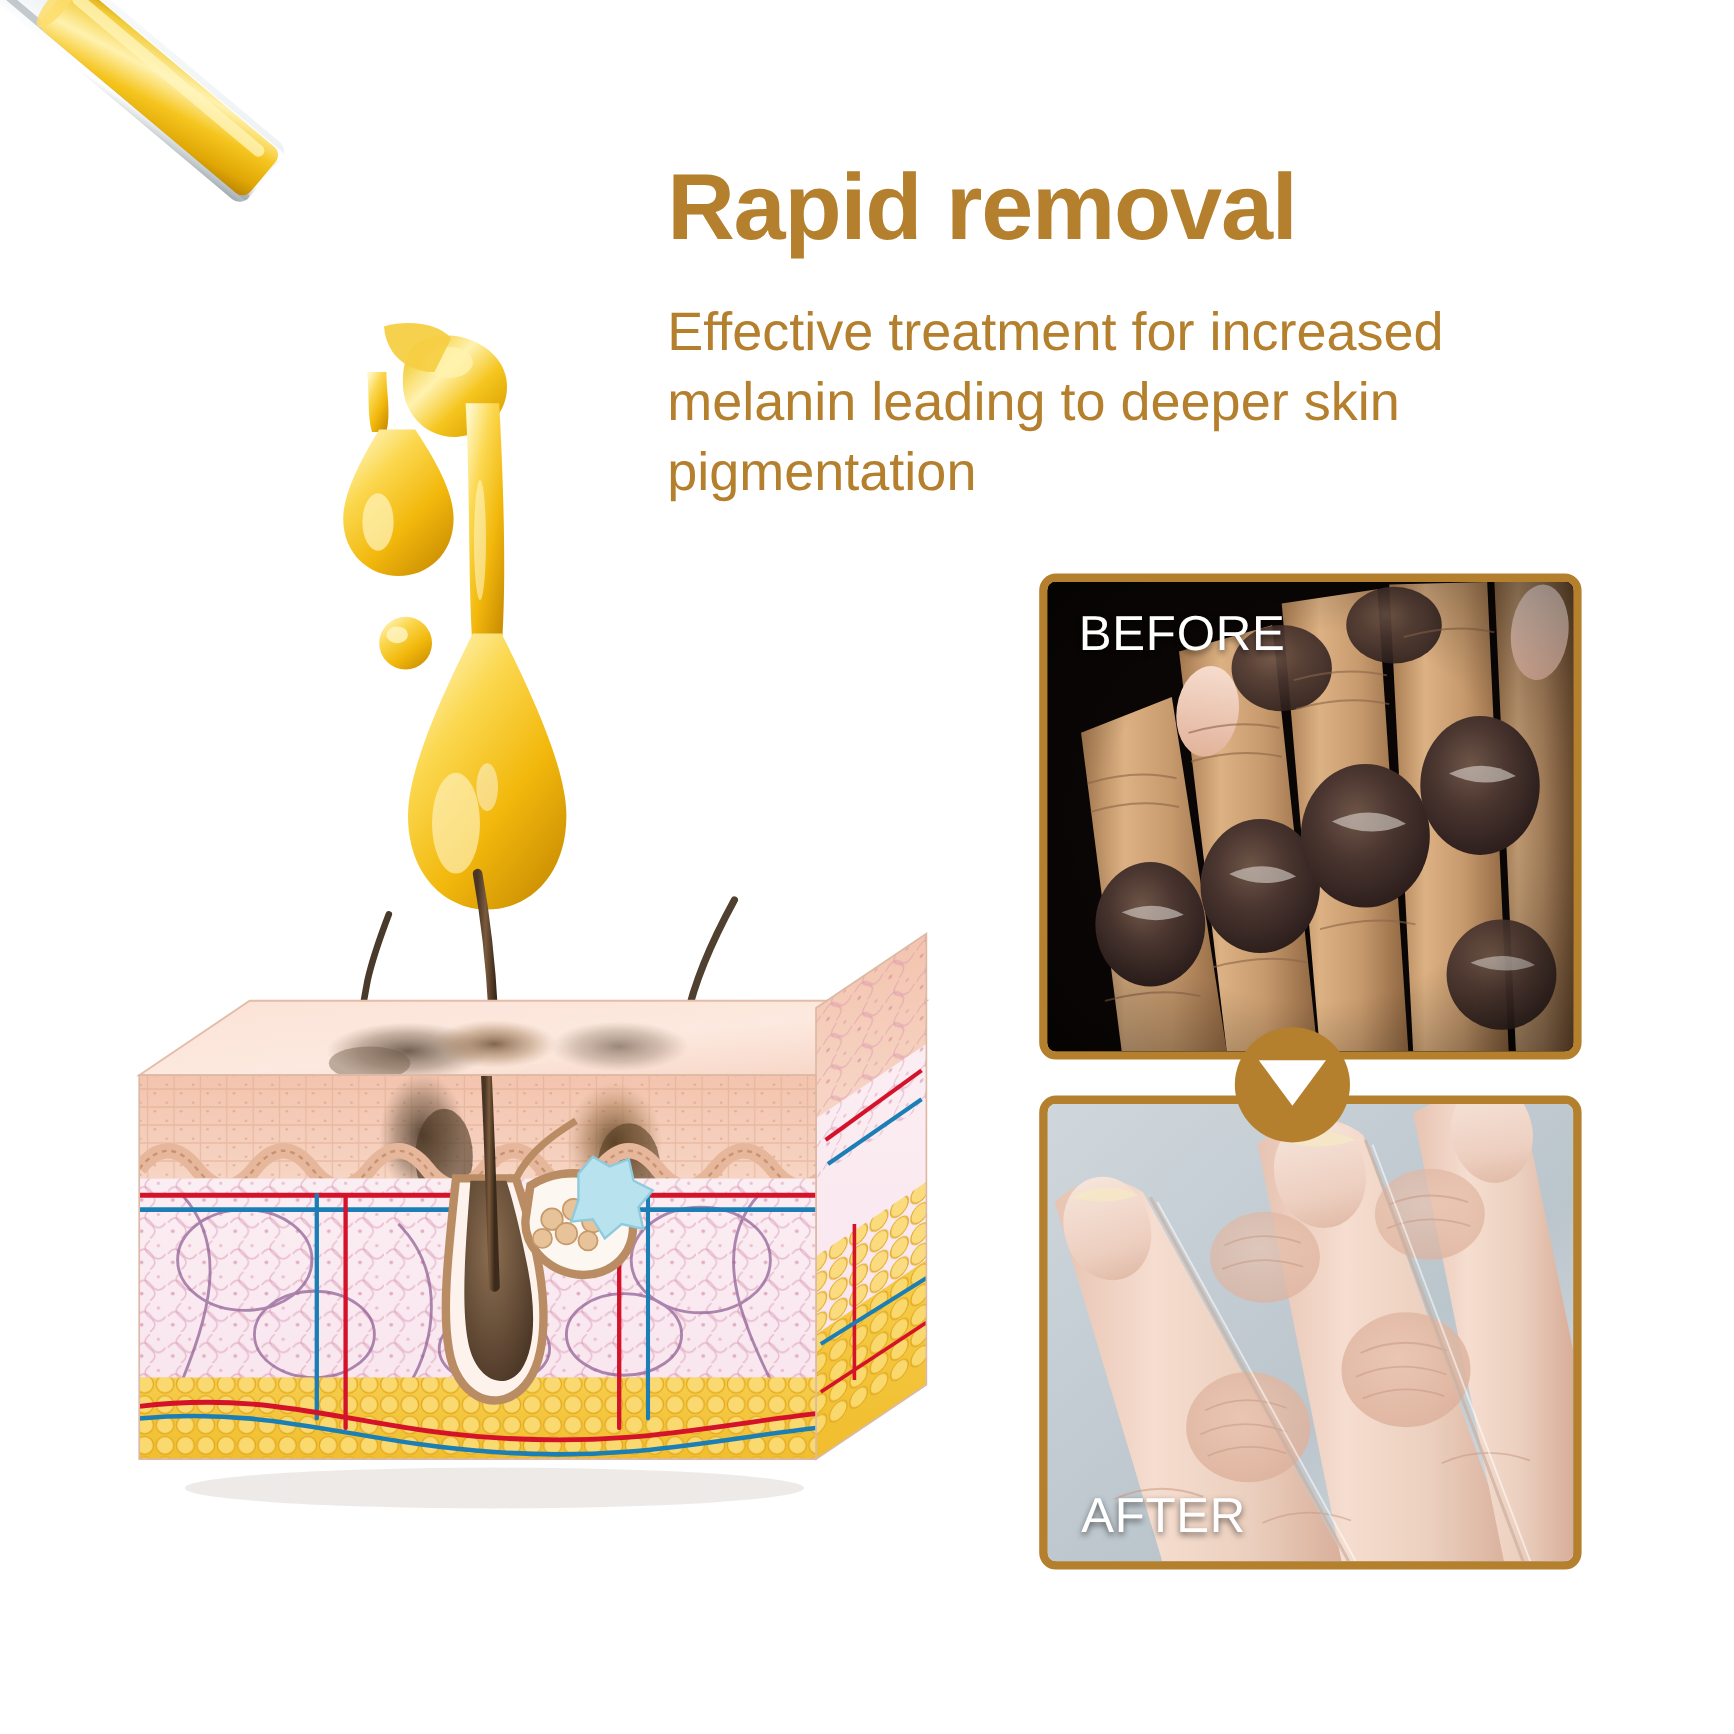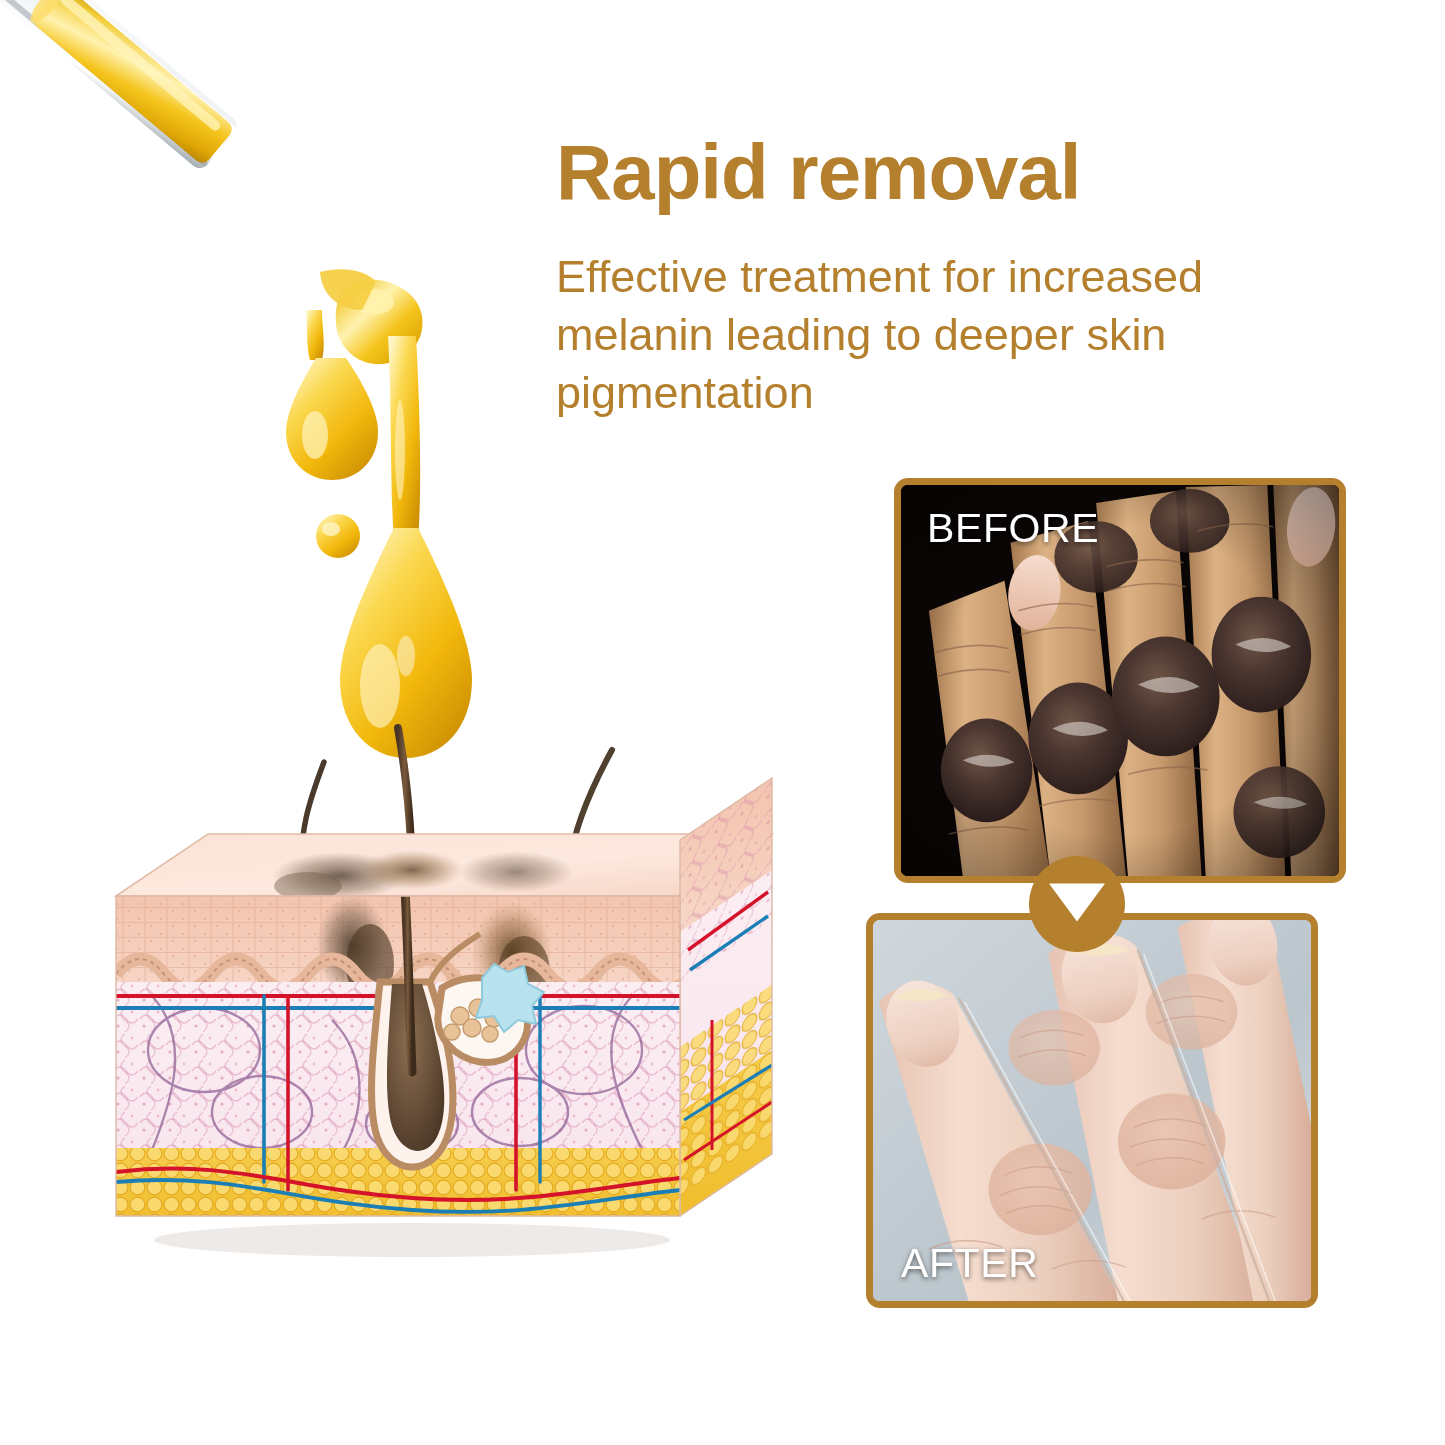--- a/index.html
+++ b/index.html
@@ -17,21 +17,21 @@
     font-size:45px;font-weight:400;line-height:1.29;
     color:#b5802e;
   }
 
   
   .ba-frame{
     position:absolute;left:866px;width:452px;
     border:7px solid #b5802e;border-radius:14px;
     overflow:hidden;box-sizing:border-box;
   }
-  #frame-before{top:478px;height:405px;background:#0d0907;margin-left:28px;}
+  #frame-before{top:478px;height:405px;background:#0d0907;}
   #frame-after{top:913px;height:395px;background:#c3ccd2;padding-left:28px;}
   .ba-label{
     position:absolute;z-index:12;color:#ffffff;
     font-size:41px;font-weight:400;letter-spacing:.6px;
     text-shadow:0 2px 5px rgba(0,0,0,.55);
     pointer-events:none;
   }
   #label-before{left:26px;top:20px;}
   #label-after{left:28px;bottom:14px;}
 

